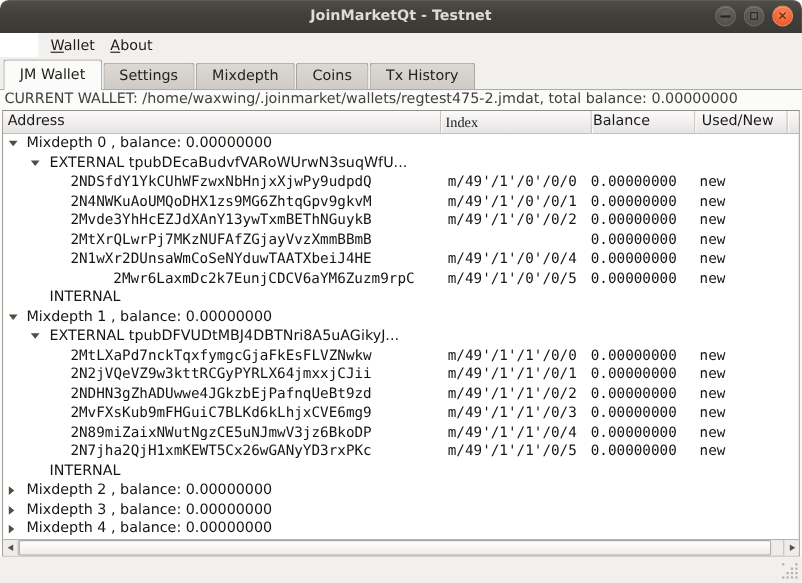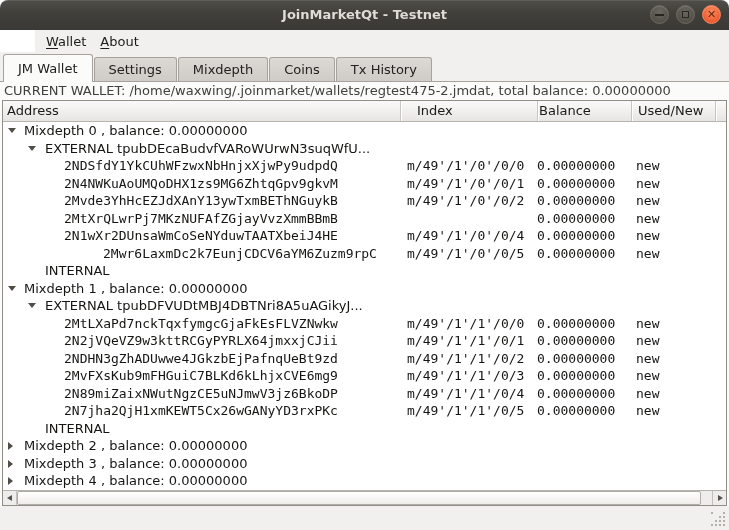--- a/index.html
+++ b/index.html
@@ -103,21 +103,21 @@
       <div class="tab">Mixdepth</div>
       <div class="tab">Coins</div>
       <div class="tab">Tx History</div>
     </div>
 
   <div class="page">
     <div class="banner">CURRENT WALLET: /home/waxwing/.joinmarket/wallets/regtest475-2.jmdat, total balance: 0.00000000</div>
     <div class="tree">
       <div class="tree-header" id="treeheader">
           <div class="hcell" style="left: 0px; width: 398px; padding-left: 4px;">Address</div>
-          <div class="hcell" style="left: 398px; width: 137px; padding-left: 16px;">Index</div>
+          <div class="hcell" style="left: 398px; width: 137px; padding-left: 4px; font-family: Liberation Serif, serif;">Index</div>
           <div class="hcell" style="left: 530px; width: 99px; padding-left: 6px;">Balance</div>
           <div class="hcell" style="left: 629px; width: 84px; padding-left: 6px;">Used/New</div>
         </div>
       <div class="tree-body" id="treebody">
           <div class="trow">
             <span class="arrow tri-down" style="left: 5px;"></span>
             <span class="lbl" style="left: 21px;">Mixdepth 0 , balance: 0.00000000</span>
           </div>
           <div class="trow">
             <span class="arrow tri-down" style="left: 25px;"></span>

